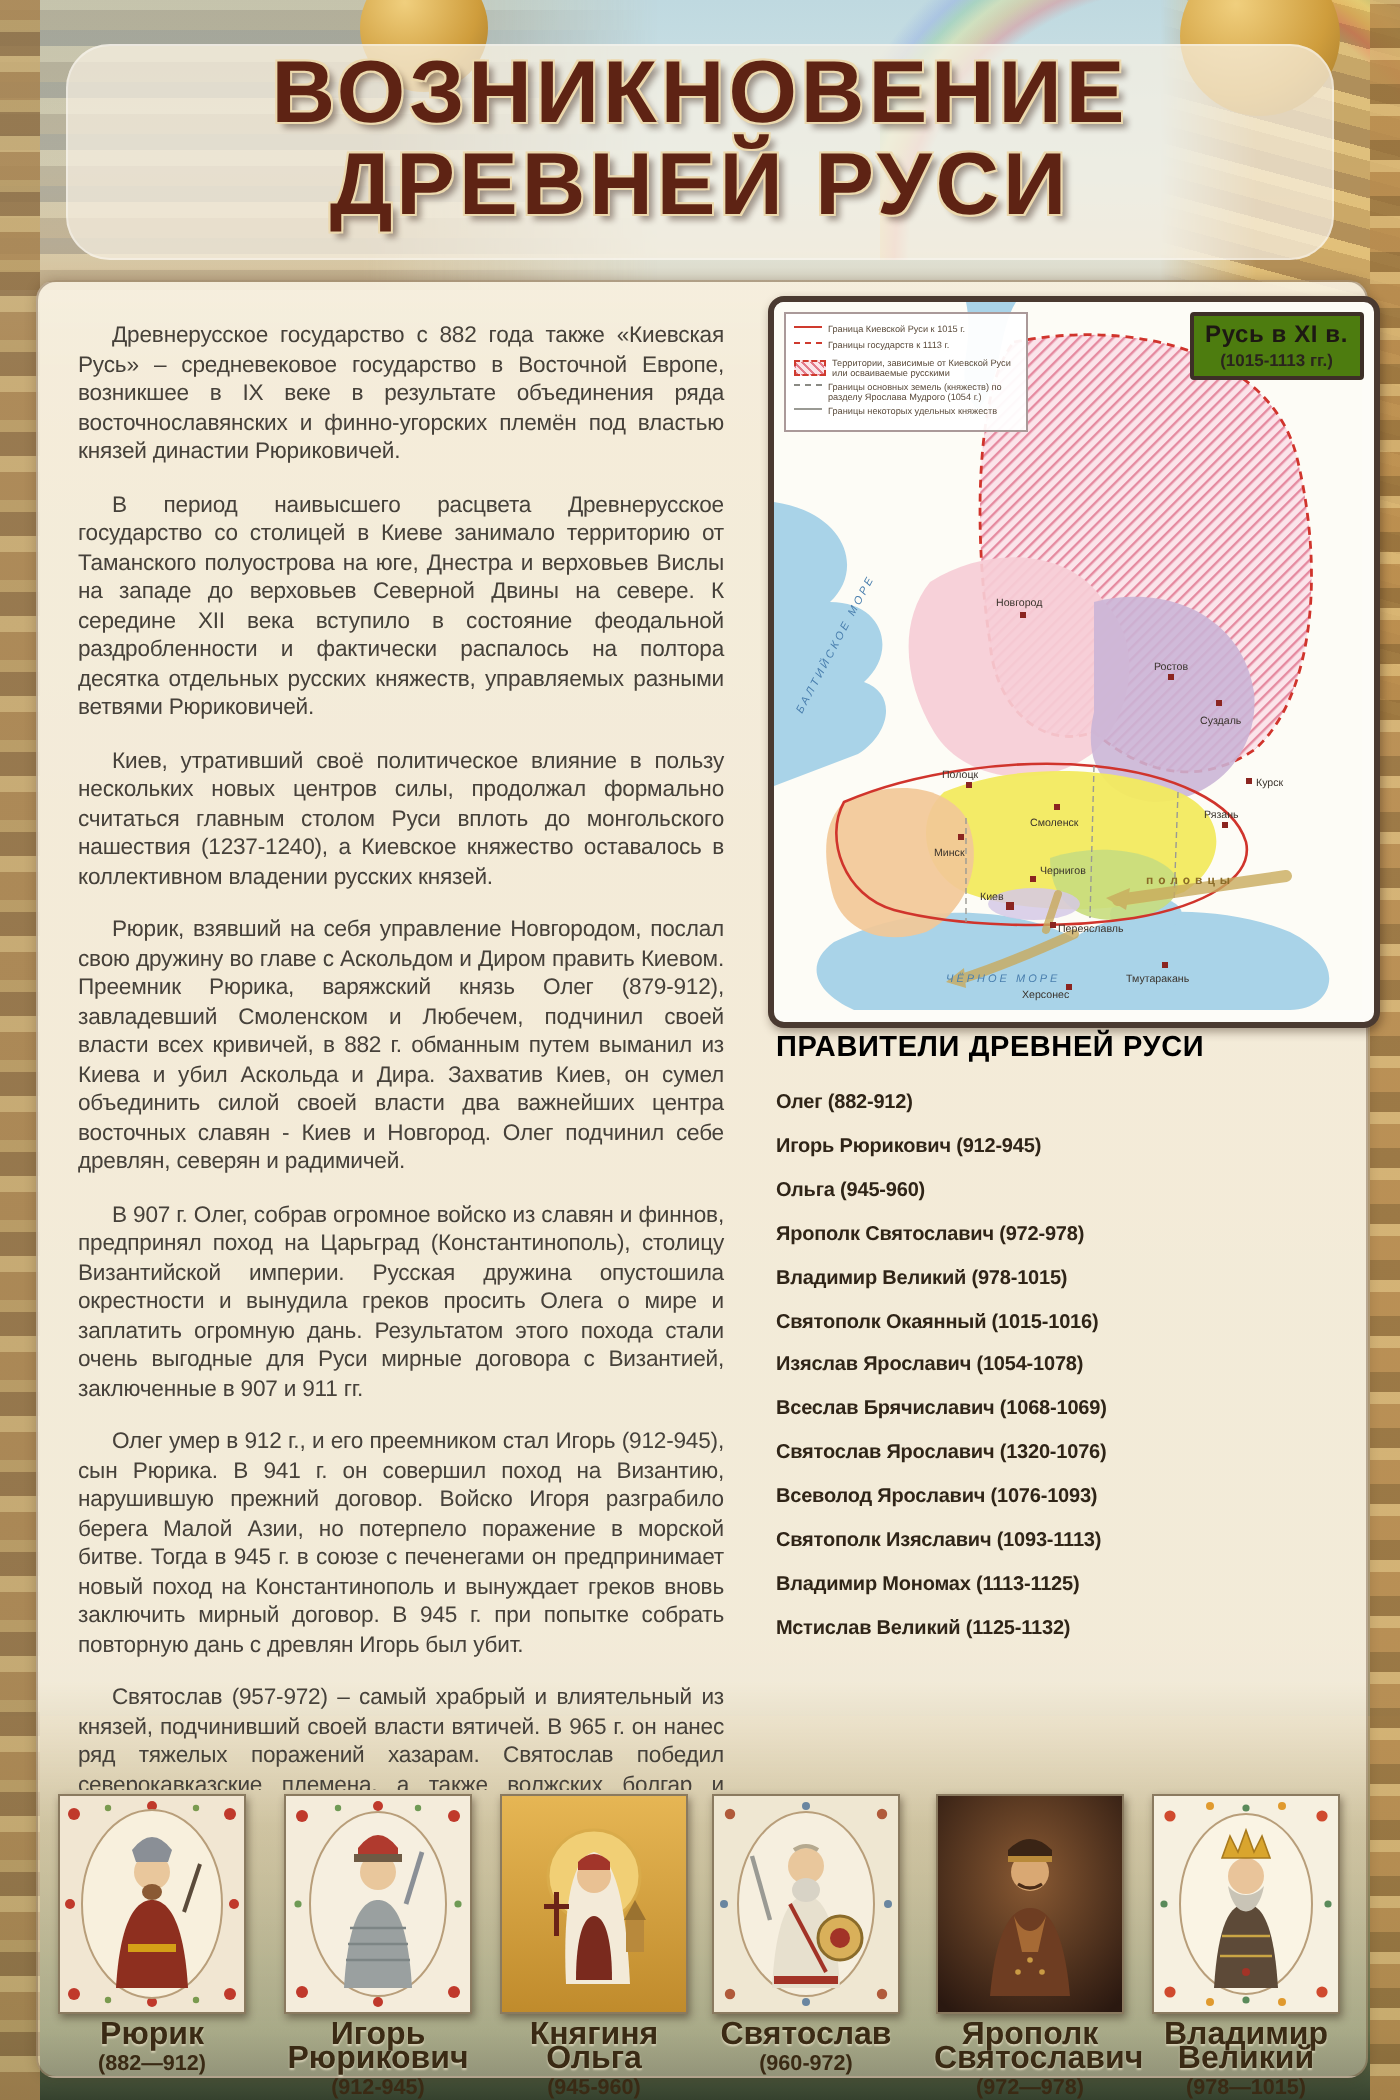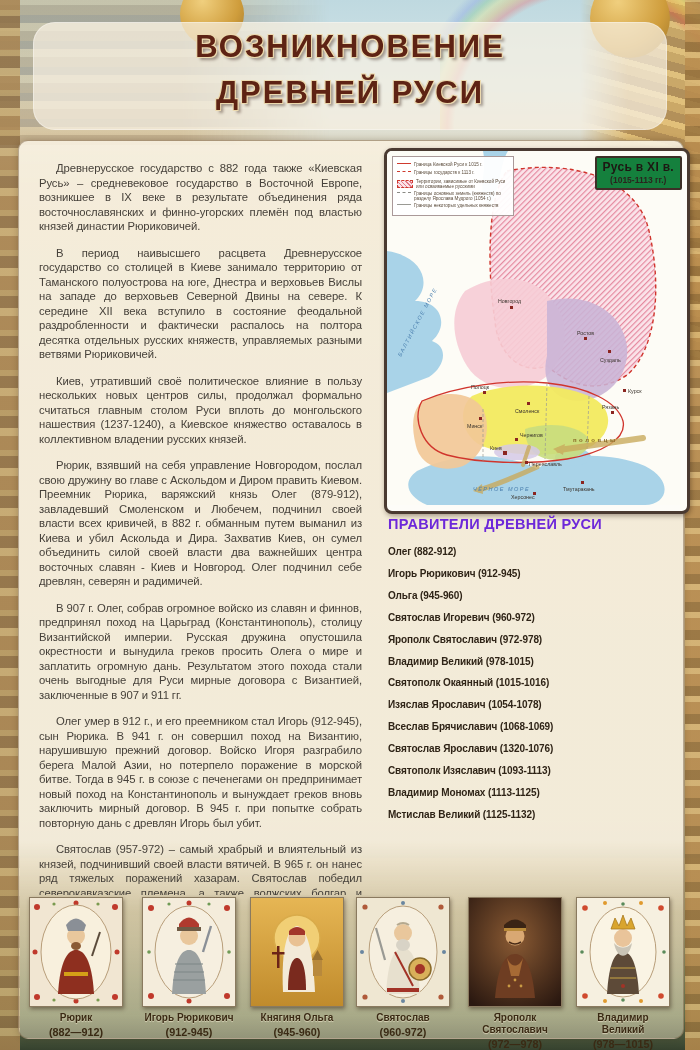--- a/index.html
+++ b/index.html
@@ -27,63 +27,63 @@
   .bg-dome.d2{right:30px;top:-22px;width:80px;height:80px;}
   .bg-rainbow{position:absolute;left:440px;top:-60px;width:300px;height:190px;opacity:.5;
     background:radial-gradient(circle at 50% 100%,transparent 56%,rgba(255,60,60,.5) 59%,rgba(255,170,40,.5) 62%,rgba(250,240,90,.5) 65%,rgba(90,190,90,.45) 68%,rgba(80,110,230,.4) 71%,transparent 75%);}
   .bg-scene{position:absolute;left:0;top:858px;width:700px;height:192px;
     background:linear-gradient(180deg,#b7a377,#9a9268 40%,#69764f 82%,#35412e),
     radial-gradient(circle at 18% 70%,rgba(70,90,60,.6),transparent 30%);}
   
   .title-panel{position:absolute;left:33px;top:22px;width:634px;height:108px;border-radius:22px;
     background:rgba(246,240,226,.72);box-shadow:0 0 0 1px rgba(255,255,255,.35) inset;}
   .title-text{position:absolute;left:0;top:24px;width:700px;text-align:center;
-    font-weight:bold;font-size:31px;line-height:46px;letter-spacing:2px;color:#5e2314;
+    font-weight:bold;font-size:44px;line-height:46px;letter-spacing:2px;color:#5e2314;
     text-shadow:-1px -1px 0 #ecd9ae,1px -1px 0 #ecd9ae,-1px 1px 0 #ecd9ae,1px 1px 0 #ecd9ae,3px 3px 3px rgba(40,15,5,.4);}
   
   .main-panel{position:absolute;left:18px;top:140px;width:664px;height:897px;border-radius:10px;
     background:linear-gradient(180deg,rgba(247,240,223,.93) 0%,rgba(247,240,223,.93) 78%,rgba(243,232,205,.55) 86%,rgba(240,228,200,.45) 100%);
     border:1px solid rgba(110,85,55,.45);box-shadow:0 0 6px rgba(60,40,20,.25);}
   
   .article{position:absolute;left:27px;top:149px;width:347px;height:746px;overflow:hidden;}
   .article p{margin:12px;text-indent:17px;text-align:justify;
     font-size:11.3px;line-height:14.5px;color:#46413a;letter-spacing:-0.1px;}
   
   .map-box{position:absolute;left:384px;top:148px;width:300px;height:360px;
     border:3px solid #4a3a31;border-radius:8px;background:#fdfcf8;box-shadow:1px 2px 5px rgba(50,30,15,.4);overflow:hidden;}
   .map-box svg{position:absolute;left:0;top:0;}
-  .map-title-box{position:absolute;right:5px;top:5px;border:2px solid #3d2f27;background:#15803d;
+  .map-title-box{position:absolute;right:5px;top:5px;border:2px solid #3d2f27;background:#4d7c0f;
     padding:2px 6px 3px;text-align:center;border-radius:2px;}
   .map-title-box .mt1{font-weight:bold;font-size:12px;color:#1d1813;letter-spacing:.3px;}
   .map-title-box .mt2{font-size:8.5px;color:#2a241e;margin-top:1px;font-weight:bold;}
   .map-legend{position:absolute;left:5px;top:5px;width:112px;background:rgba(255,255,255,.95);
     border:1px solid #a99;padding:3px 4px;}
   .leg-row{display:flex;align-items:flex-start;margin:1.5px 0;}
   .leg-sym{flex:0 0 14px;height:5px;margin-right:3px;margin-top:1px;}
   .leg-sym.s1{border-top:1.6px solid #cf3a2e;}
   .leg-sym.s2{border-top:1.6px dashed #cf3a2e;}
   .leg-sym.s3{height:6px;border:1px dashed #cf3a2e;
     background:repeating-linear-gradient(45deg,rgba(220,90,110,.8) 0 1px,rgba(250,225,230,.9) 1px 3px);}
   .leg-sym.s4{border-top:1.4px dashed #8a8a84;}
   .leg-sym.s5{border-top:1px solid #9a9a94;}
   .leg-txt{font-size:4.6px;line-height:5.4px;color:#5a4a3a;}
   .sea-label{font-size:5.5px;fill:#4a7fae;letter-spacing:1.5px;font-style:italic;}
   .city-dot{fill:#8b2520;}
   .city-label{font-size:5.3px;fill:#3a332c;}
   .arrow-label{font-size:6px;fill:#8a6b28;letter-spacing:2.5px;font-weight:bold;}
   
   .rulers{position:absolute;left:388px;top:516px;width:300px;}
-  .rulers-heading{font-weight:bold;font-size:14.5px;color:#6d28d9;letter-spacing:.3px;margin-bottom:9px;}
+  .rulers-heading{font-weight:bold;font-size:14.5px;color:#000000;letter-spacing:.3px;margin-bottom:9px;}
   .ruler-item{font-weight:bold;font-size:10px;line-height:21.9px;color:#2f2417;letter-spacing:-0.1px;}
   
   .portrait{position:absolute;top:897px;width:96px;margin:0;text-align:center;}
   .portrait .art{width:92px;height:108px;margin:0 auto;border:1px solid #8a7a5f;
     box-shadow:1px 2px 4px rgba(40,25,10,.45);background:#fff;}
   .portrait figcaption{margin-top:5px;}
-  .pname{font-weight:bold;font-size:10px;color:#3a2a14;line-height:12px;
+  .pname{font-weight:bold;font-size:16px;color:#3a2a14;line-height:12px;
     text-shadow:0 1px 1px rgba(255,245,220,.6);}
   .pyears{font-weight:bold;font-size:10.8px;color:#3a2a14;line-height:13px;margin-top:2px;}
   .p1{left:28px;} .p2{left:141px;} .p3{left:249px;} .p4{left:355px;} .p5{left:467px;} .p6{left:575px;}
 </style>
 </head>
 <body>
 
 <div class="bg-base"></div>
 <div class="bg-church-left"></div>
 <div class="bg-gold-right"></div>
@@ -215,27 +215,27 @@
     <div class="mt1">Русь в XI в.</div>
     <div class="mt2">(1015-1113 гг.)</div>
   </div>
 </div>
 
 <div class="rulers">
   <div class="rulers-heading">ПРАВИТЕЛИ ДРЕВНЕЙ РУСИ</div>
   <div class="ruler-item">Олег (882-912)</div>
   <div class="ruler-item">Игорь Рюрикович (912-945)</div>
   <div class="ruler-item">Ольга (945-960)</div>
-  <div class="ruler-item">Святослав Игоревич (960-972)</div>
   <div class="ruler-item">Ярополк Святославич (972-978)</div>
   <div class="ruler-item">Владимир Великий (978-1015)</div>
   <div class="ruler-item">Святополк Окаянный (1015-1016)</div>
   <div class="ruler-item">Изяслав Ярославич (1054-1078)</div>
   <div class="ruler-item">Всеслав Брячиславич (1068-1069)</div>
   <div class="ruler-item">Святослав Ярославич (1320-1076)</div>
+  <div class="ruler-item">Всеволод Ярославич (1076-1093)</div>
   <div class="ruler-item">Святополк Изяславич (1093-1113)</div>
   <div class="ruler-item">Владимир Мономах (1113-1125)</div>
   <div class="ruler-item">Мстислав Великий (1125-1132)</div>
 </div>
 
 <figure class="portrait p1">
   <div class="art">
     <svg width="92" height="108" viewBox="0 0 92 108">
       <rect width="92" height="108" fill="#f1e6d2"></rect>
       <g fill="#c0392b">

